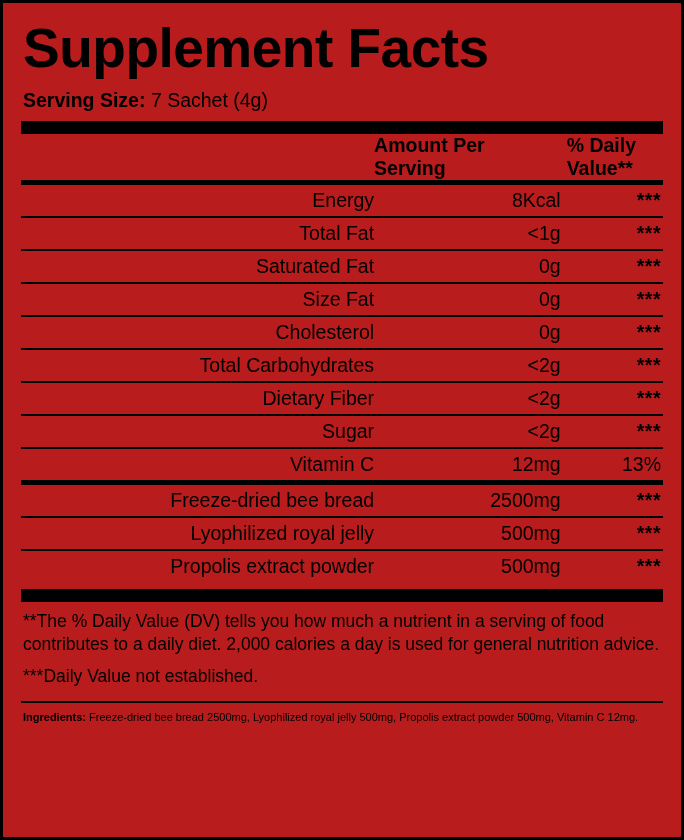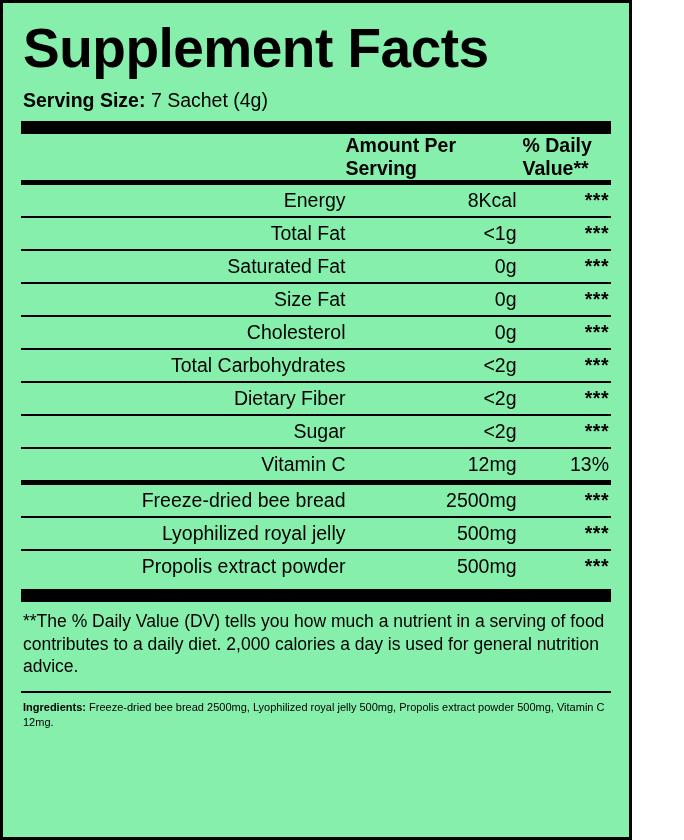--- a/index.html
+++ b/index.html
@@ -6,24 +6,24 @@
     margin: 0;
     padding: 0;
     background: #ffffff;
   }
   body {
     font-family: "Liberation Sans", sans-serif;
     color: #000000;
   }
   .panel {
     position: relative;
-    width: 632px;
+    width: 684px;
     height: 840px;
     box-sizing: border-box;
-    background: #86efac;
+    background: #b91c1c;
     border: 3px solid #000000;
     padding: 14px 18px 0 18px;
   }
   .title {
     font-size: 55px;
     font-weight: bold;
     line-height: 1.0;
     letter-spacing: -0.5px;
     margin: 4px 0 10px 2px;
     white-space: nowrap;
@@ -225,20 +225,21 @@
         <td class="cell-amt">500mg</td>
         <td class="cell-dv stars">***</td>
       </tr>
     </tbody>
   </table>
 
   <div class="rule-thick"></div>
 
   <div class="footnote">
     <p>**The % Daily Value (DV) tells you how much a nutrient in a serving of food contributes to a daily diet. 2,000 calories a day is used for general nutrition advice.</p>
+    <p class="second">***Daily Value not established.</p>
   </div>
 
   <div class="rule-thin" style="margin-top:14px;"></div>
 
   <div class="ingredients">
     <b>Ingredients:</b>
     <span>Freeze-dried bee bread 2500mg, Lyophilized royal jelly 500mg, Propolis extract powder 500mg, Vitamin C 12mg.</span>
   </div>
 
 </div>

